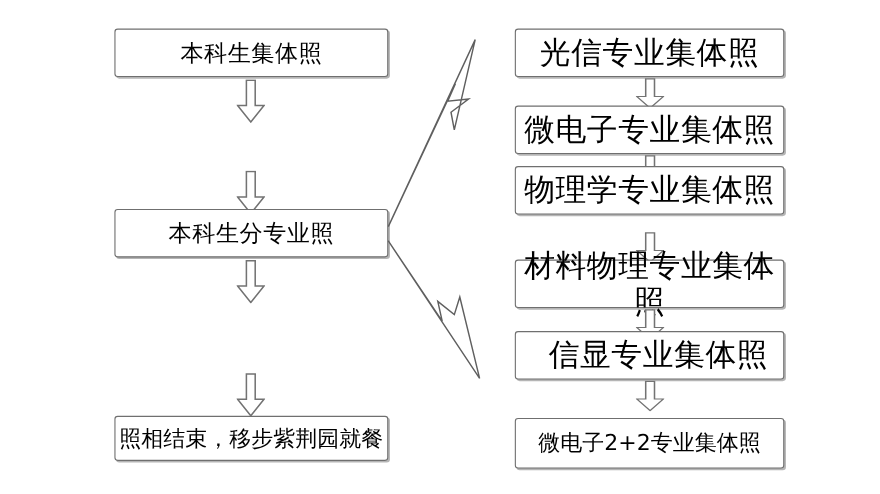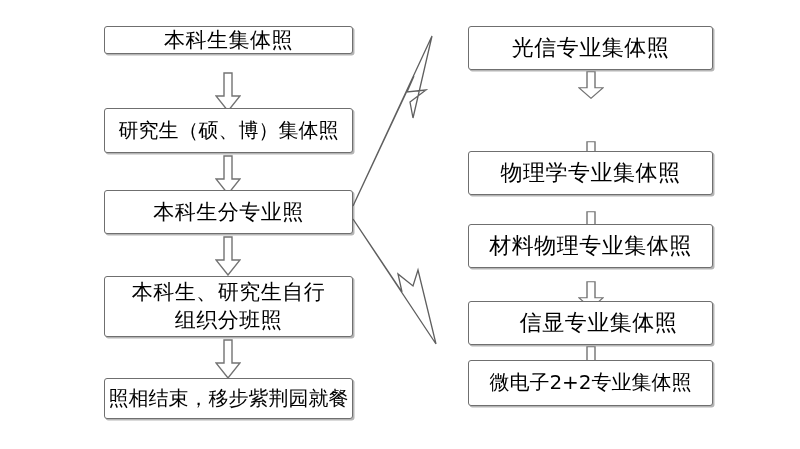--- a/index.html
+++ b/index.html
@@ -28,21 +28,21 @@
     align-items:center;
     justify-content:center;
     text-align:center;
     line-height:1.18;
     letter-spacing:0.5px;
     color:#000;
     font-weight:400;
     white-space:pre-line;
   }
   .node.left{ left:104px; width:249px; font-size:21px; }
-  .node.right{ left:468px; width:245px; font-size:22px; }
+  .node.right{ left:468px; width:245px; font-size:28px; }
   .node.tight{ letter-spacing:0px; font-size:20px; }
   .node.two-line{ line-height:1.30; }
 
   
   .downarrow{
     position:absolute;
     width:26px;
     height:40px;
   }
   .downarrow svg{display:block;width:100%;height:100%;}
@@ -68,46 +68,43 @@
     stroke:#5f5f5f;
     stroke-width:1.3;
     stroke-linejoin:miter;
   }
 </style>
 </head>
 <body>
 
 <div id="canvas">
 
-  <div class="node left" style="top:26px;height:28px;">本科生集体照</div>
+  <div class="node left" style="top:26px;height:44px;">本科生集体照</div>
 
   <div class="downarrow" style="left:215px;top:72px;">
     <svg viewBox="0 0 26 40" preserveAspectRatio="none">
       <polygon class="arrow-shape" points="9,1 17,1 17,24 25,24 13,39 1,24 9,24"></polygon>
     </svg>
   </div>
 
-  <div class="node left tight" style="top:108px;height:45px;">研究生（硕、博）集体照</div>
 
   <div class="downarrow" style="left:215px;top:155px;">
     <svg viewBox="0 0 26 40" preserveAspectRatio="none">
       <polygon class="arrow-shape" points="9,1 17,1 17,24 25,24 13,39 1,24 9,24"></polygon>
     </svg>
   </div>
 
   <div class="node left" style="top:190px;height:44px;">本科生分专业照</div>
 
   <div class="downarrow" style="left:215px;top:236px;">
     <svg viewBox="0 0 26 40" preserveAspectRatio="none">
       <polygon class="arrow-shape" points="9,1 17,1 17,24 25,24 13,39 1,24 9,24"></polygon>
     </svg>
   </div>
 
-  <div class="node left two-line" style="top:276px;height:61px;">本科生、研究生自行
-组织分班照</div>
 
   <div class="downarrow" style="left:215px;top:339px;">
     <svg viewBox="0 0 26 40" preserveAspectRatio="none">
       <polygon class="arrow-shape" points="9,1 17,1 17,24 25,24 13,39 1,24 9,24"></polygon>
     </svg>
   </div>
 
   <div class="node left tight" style="top:378px;height:41px;">照相结束，移步紫荆园就餐</div>
 
   <div class="diag">
@@ -120,46 +117,47 @@
   </div>
 
   <div class="node right" style="top:26px;height:44px;">光信专业集体照</div>
 
   <div class="downarrow" style="left:578px;top:71px;height:28px;">
     <svg viewBox="0 0 26 40" preserveAspectRatio="none">
       <polygon class="arrow-shape" points="9,1 17,1 17,24 25,24 13,39 1,24 9,24"></polygon>
     </svg>
   </div>
 
+  <div class="node right" style="top:96px;height:44px;">微电子专业集体照</div>
 
   <div class="downarrow" style="left:578px;top:141px;height:28px;">
     <svg viewBox="0 0 26 40" preserveAspectRatio="none">
       <polygon class="arrow-shape" points="9,1 17,1 17,24 25,24 13,39 1,24 9,24"></polygon>
     </svg>
   </div>
 
   <div class="node right" style="top:151px;height:44px;">物理学专业集体照</div>
 
   <div class="downarrow" style="left:578px;top:211px;height:28px;">
     <svg viewBox="0 0 26 40" preserveAspectRatio="none">
       <polygon class="arrow-shape" points="9,1 17,1 17,24 25,24 13,39 1,24 9,24"></polygon>
     </svg>
   </div>
 
-  <div class="node right" style="top:224px;height:44px;">材料物理专业集体照</div>
+  <div class="node right" style="top:236px;height:44px;">材料物理专业集体照</div>
 
   <div class="downarrow" style="left:578px;top:281px;height:28px;">
     <svg viewBox="0 0 26 40" preserveAspectRatio="none">
       <polygon class="arrow-shape" points="9,1 17,1 17,24 25,24 13,39 1,24 9,24"></polygon>
     </svg>
   </div>
 
   <div class="node right" style="top:301px;height:44px;padding-left:16px;">信显专业集体照</div>
 
   <div class="downarrow" style="left:578px;top:346px;height:28px;">
     <svg viewBox="0 0 26 40" preserveAspectRatio="none">
       <polygon class="arrow-shape" points="9,1 17,1 17,24 25,24 13,39 1,24 9,24"></polygon>
     </svg>
   </div>
 
-  <div class="node right tight" style="top:360px;height:46px;">微电子2+2专业集体照</div>
+  <div class="node right tight" style="top:380px;height:46px;">微电子2+2专业集体照</div>
 
 </div>
 
 </body></html>

